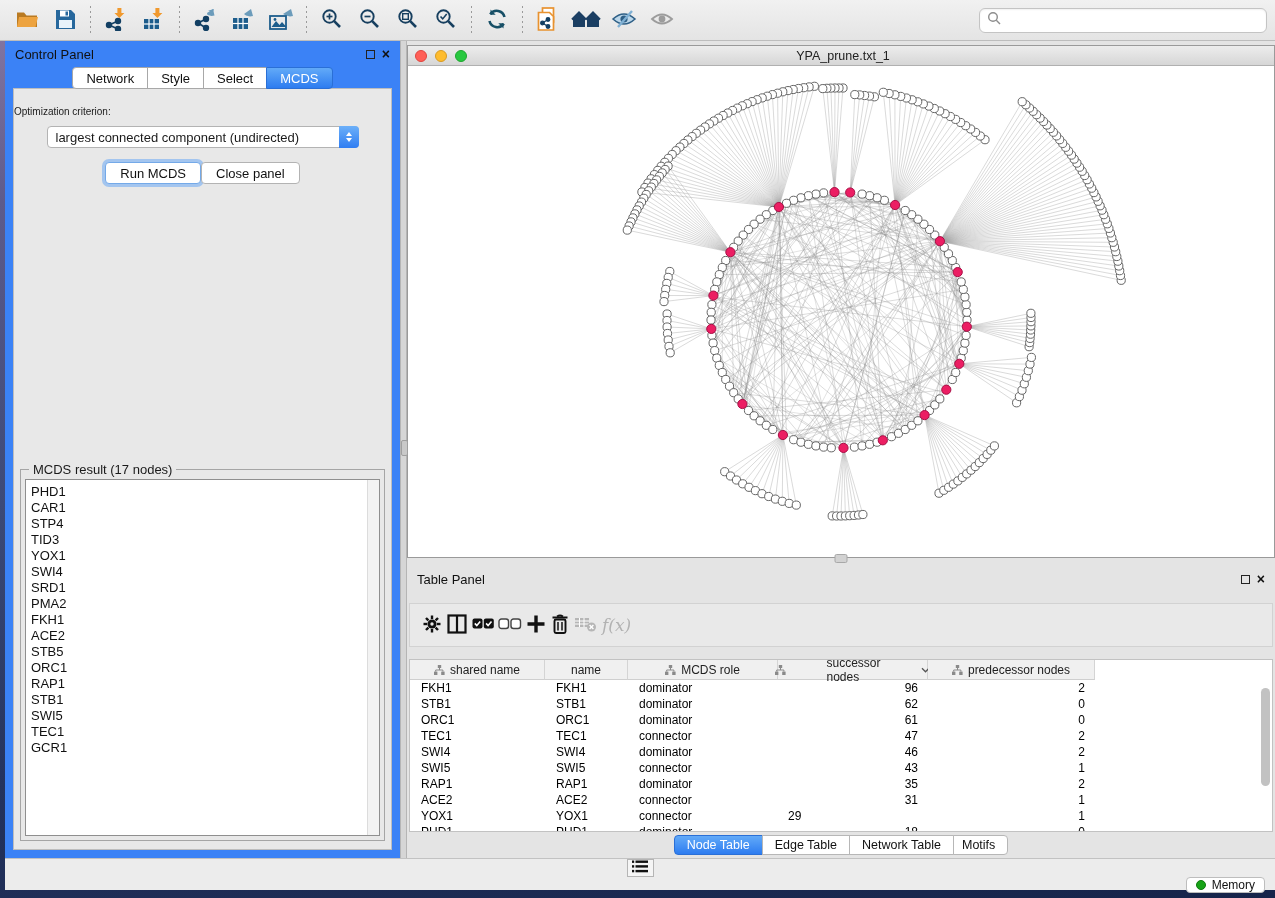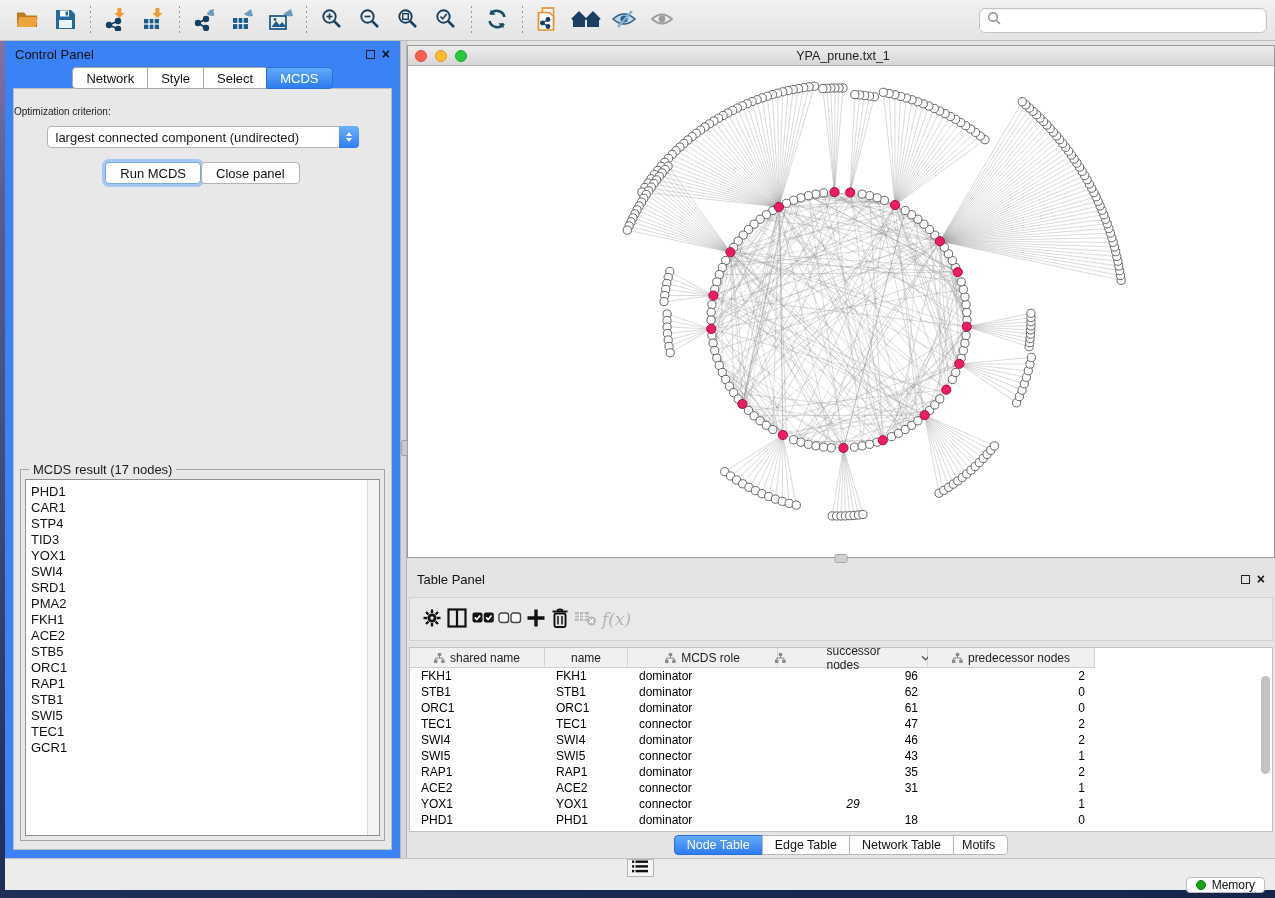--- a/index.html
+++ b/index.html
@@ -109,21 +109,21 @@
   .tl.yellow{ background:#febc2e; border:0.5px solid #d89b22; }
   .tl.green{ background:#28c840; border:0.5px solid #1da62f; }
   .net-title{ position:absolute; left:4px; right:0; text-align:center; font-size:12.5px; color:#222; }
   .net-canvas{ height:491px; background:#fff; position:relative; }
   .net-canvas svg{ display:block; }
 
   
   .table-panel{ flex:1; display:flex; flex-direction:column; min-height:0; background:#e4e4e4; }
   .tp-header{ height:24px; display:flex; align-items:center; padding:0 10px; }
   .tp-toolbar{
-    height:44px; margin:6px 2px; background:#e9e9e9; border:1px solid #d2d2d2;
+    height:44px; margin:12px 2px; background:#e9e9e9; border:1px solid #d2d2d2;
     display:flex; align-items:center; gap:4px; padding:0 12px;
   }
   .tp-btn{ background:none; border:none; display:flex; align-items:center; justify-content:center; height:30px; }
   .fx-label{ font-family:"DejaVu Serif",serif; font-style:italic; font-size:17px; color:#b2b2b2; }
   .tp-tablewrap{ flex:1; margin:0 2px; background:#fff; border:1px solid #c2c2c2; position:relative; overflow:hidden; }
   .tbl{ width:100%; }
   .tbl-head{ display:flex; height:20px; }
   .th{
     background:#f0f0f0; border-right:1px solid #d4d4d4; border-bottom:1px solid #cfcfcf;
     display:flex; align-items:center; justify-content:center; gap:5px;
@@ -1349,21 +1349,21 @@
                   <div class="td left" style="width: 135px; text-align: left;">ACE2</div>
                   <div class="td left" style="width: 83px; text-align: left;">ACE2</div>
                   <div class="td left" style="width: 150px; text-align: left;">connector</div>
                   <div class="td right" style="width: 150px; text-align: right;">31</div>
                   <div class="td right" style="width: 167px; text-align: right;">1</div>
                 </div>
                 <div class="tbl-row">
                   <div class="td left" style="width: 135px; text-align: left;">YOX1</div>
                   <div class="td left" style="width: 83px; text-align: left;">YOX1</div>
                   <div class="td left" style="width: 150px; text-align: left;">connector</div>
-                  <div class="td right" style="width: 150px; text-align: center; font-style: italic;">29</div>
+                  <div class="td right" style="width: 150px; text-align: left;">29</div>
                   <div class="td right" style="width: 167px; text-align: right;">1</div>
                 </div>
                 <div class="tbl-row">
                   <div class="td left" style="width: 135px; text-align: left;">PHD1</div>
                   <div class="td left" style="width: 83px; text-align: left;">PHD1</div>
                   <div class="td left" style="width: 150px; text-align: left;">dominator</div>
                   <div class="td right" style="width: 150px; text-align: right;">18</div>
                   <div class="td right" style="width: 167px; text-align: right;">0</div>
                 </div>
               </div>

